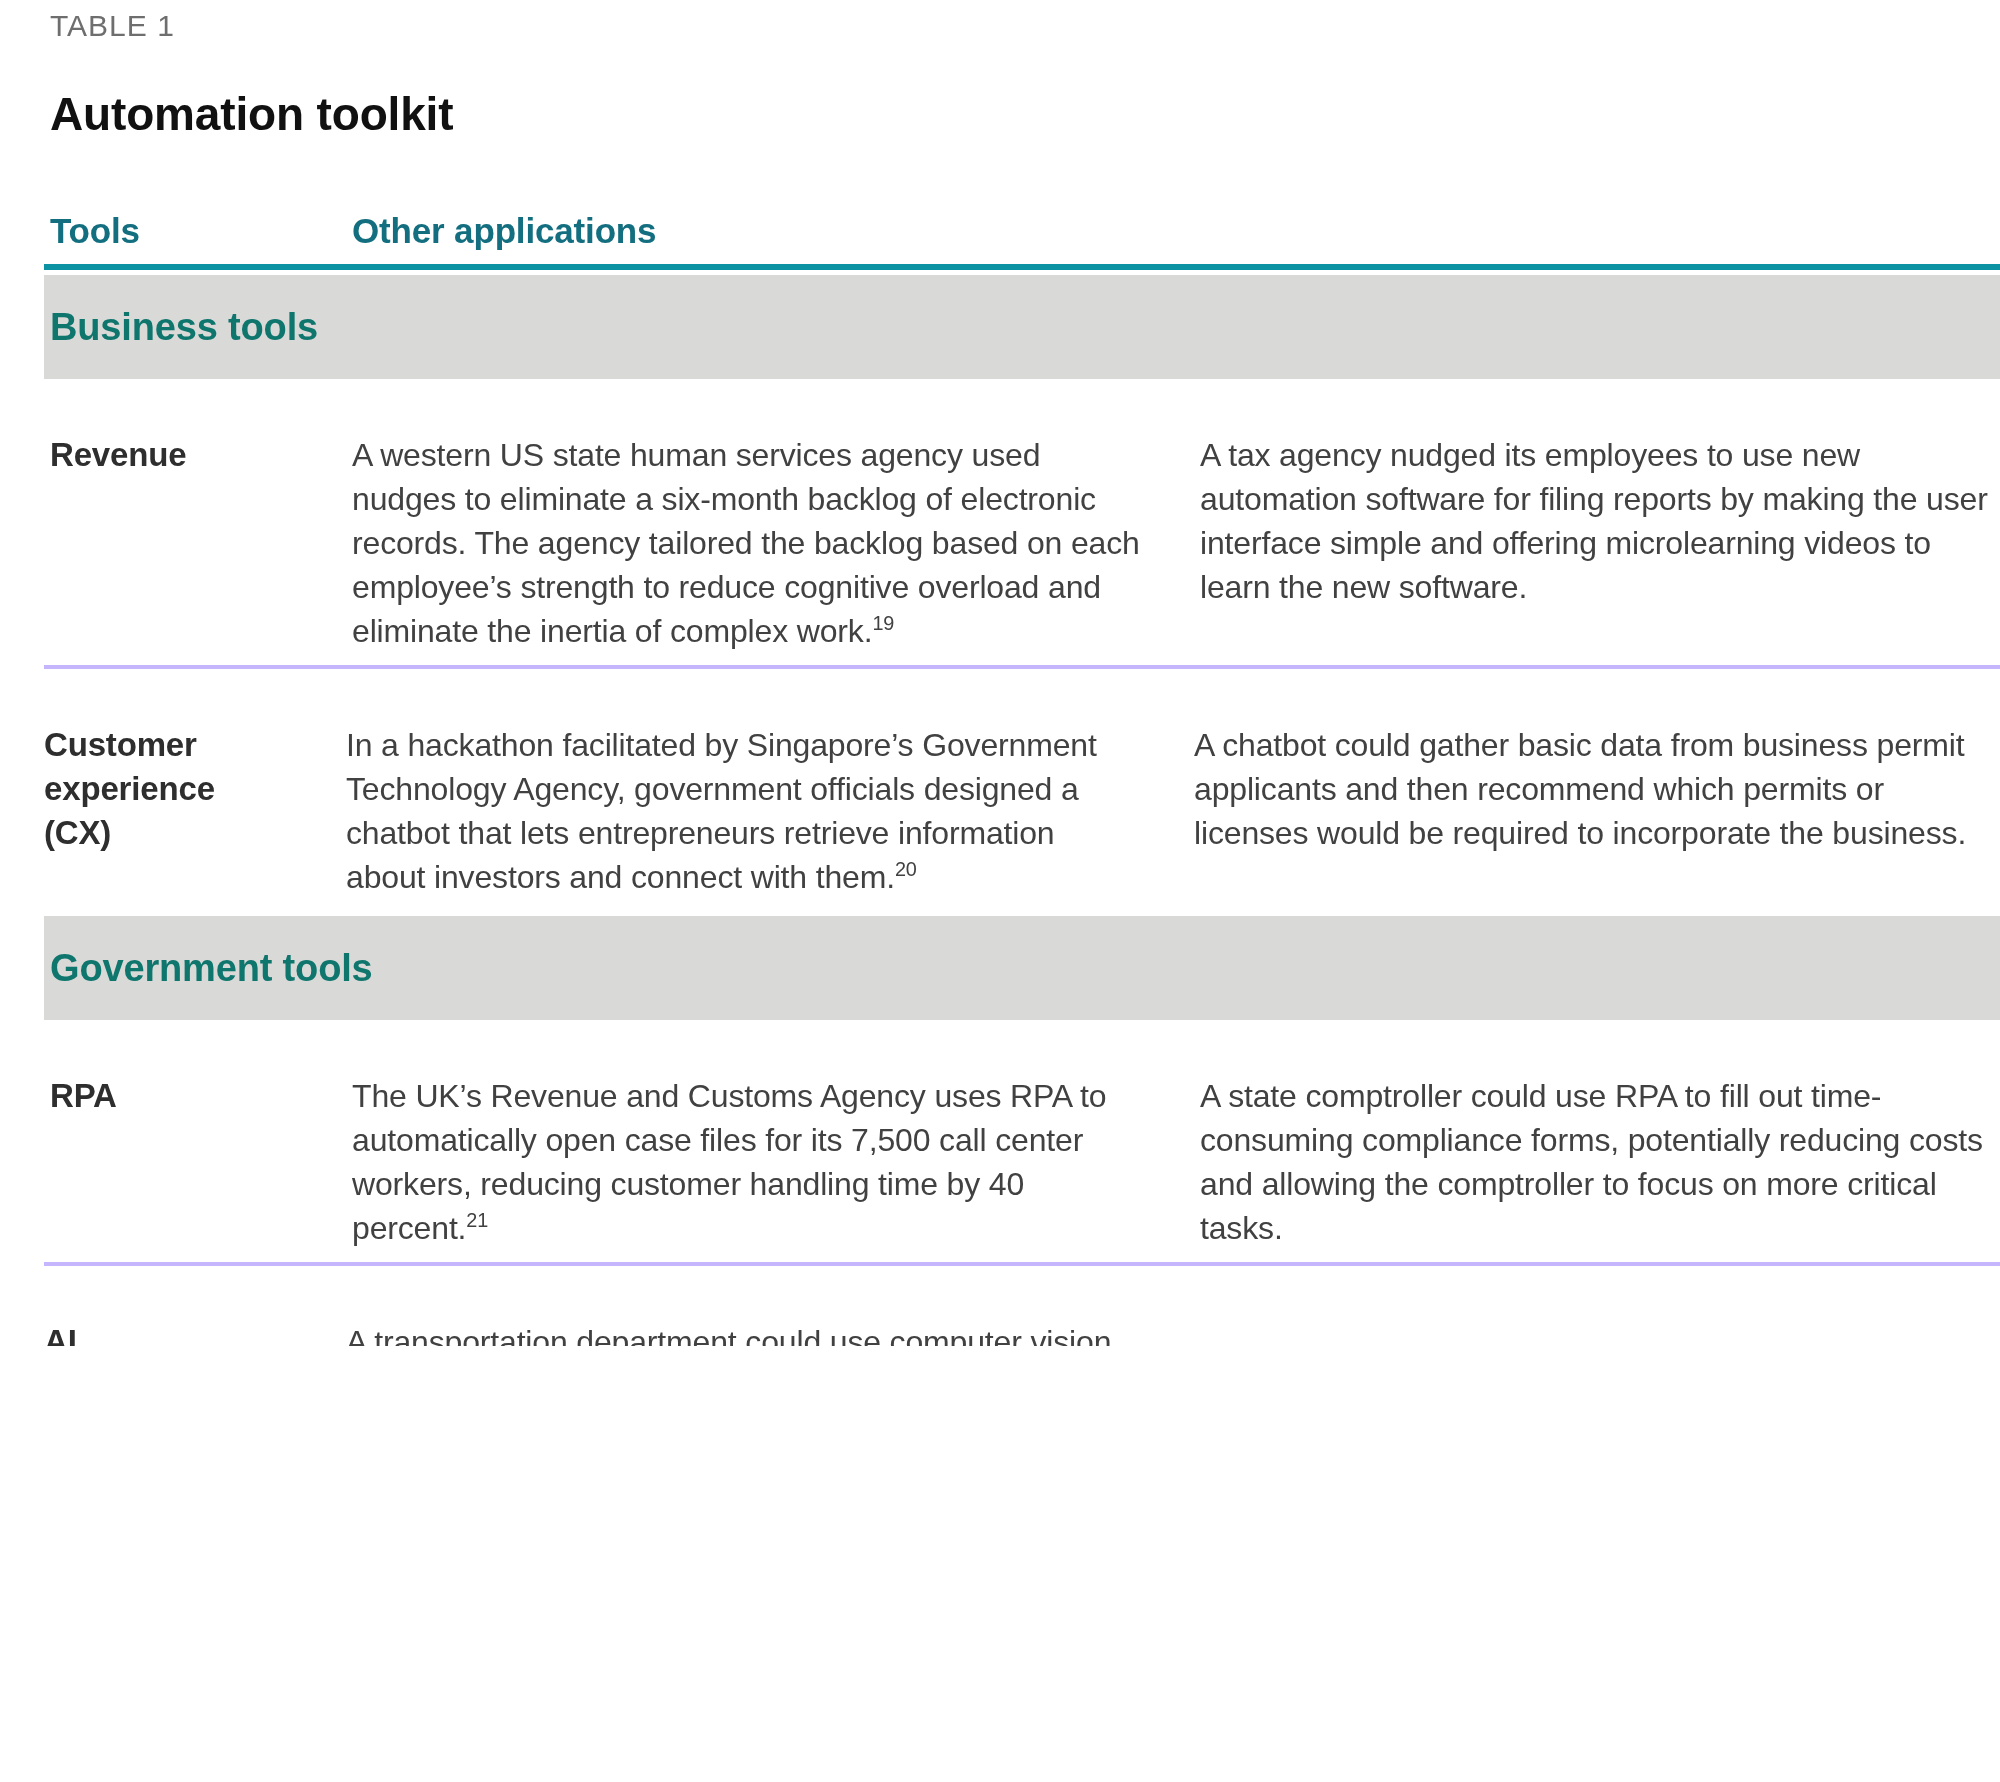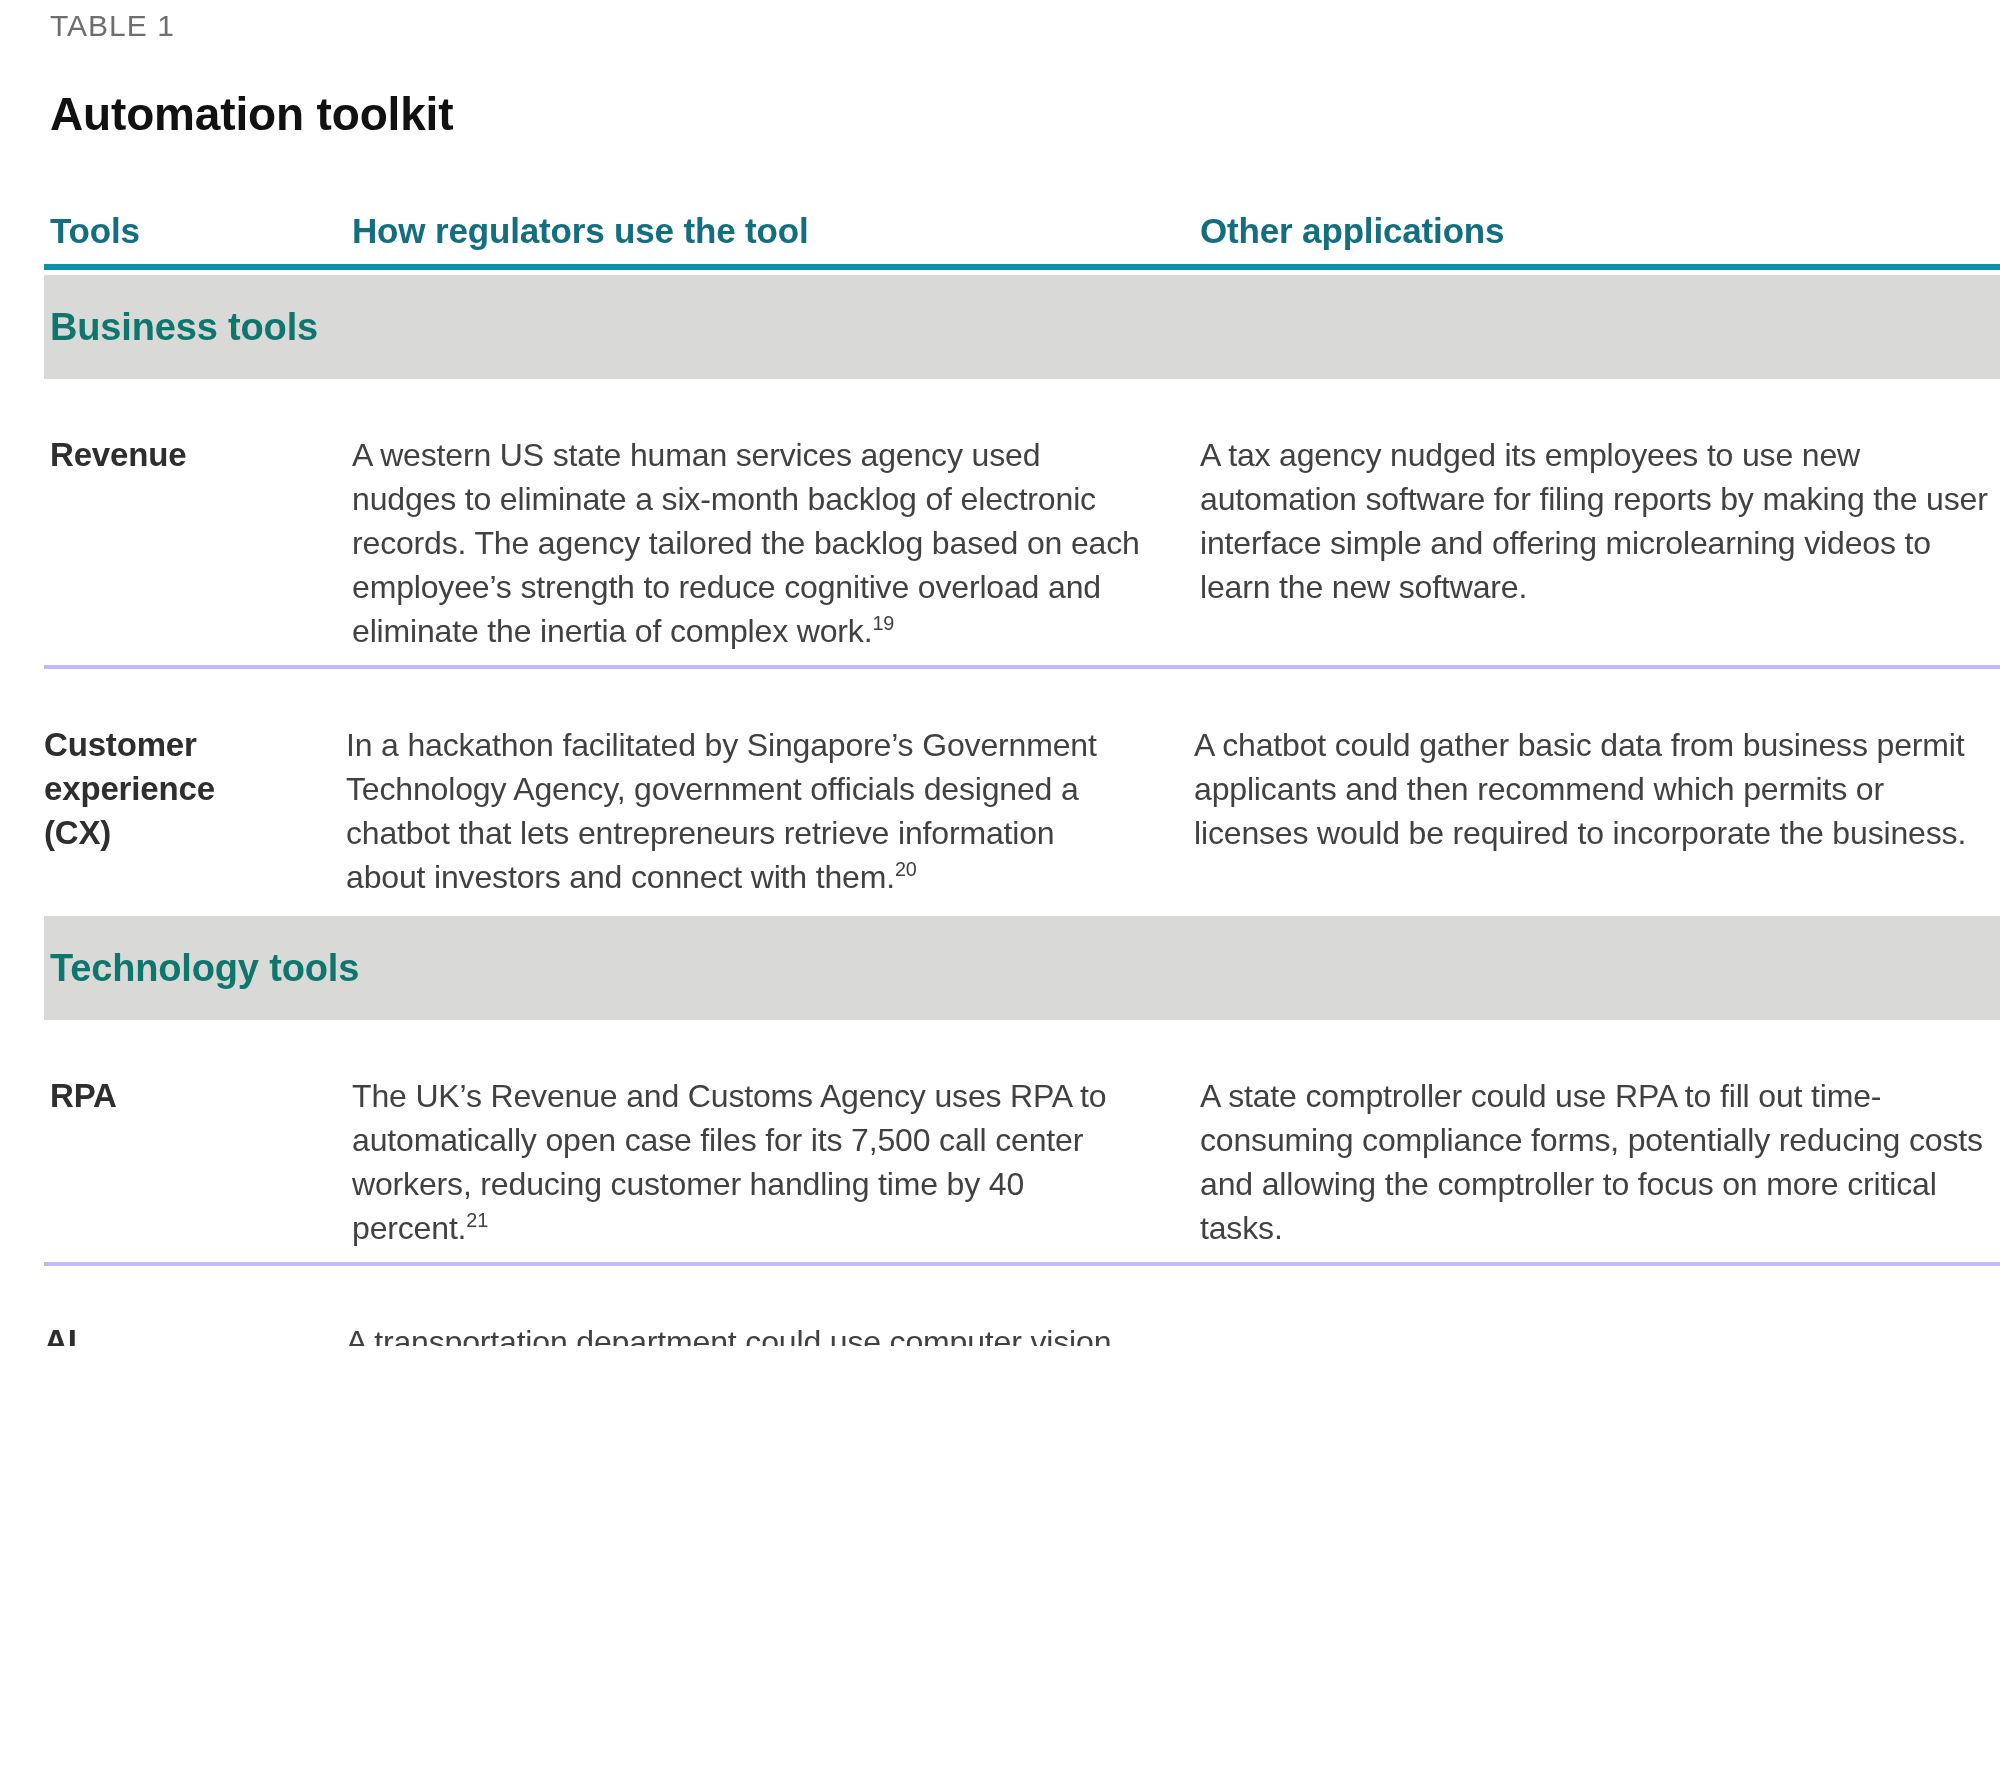--- a/index.html
+++ b/index.html
@@ -118,21 +118,20 @@
 <body>
 
 <div class="page">
 
   <div class="table-label">TABLE 1</div>
 
   <div class="title">Automation toolkit</div>
 
   <div class="grid col-headers">
     <div>Tools</div>
-    <div>How regulators use the tool</div>
     <div>Other applications</div>
   </div>
 
   <div class="teal-rule"></div>
 
   <div class="section-band">
     <span class="band-label">Business tools</span>
   </div>
 
   <div class="grid row">
@@ -149,21 +148,21 @@
     <div class="tool-label">Customer experience (CX)</div>
     <div class="cell">
       <p><span>In a hackathon facilitated by Singapore’s Government Technology Agency, government officials designed a chatbot that lets entrepreneurs retrieve information about investors and connect with them.</span><sup>20</sup></p>
     </div>
     <div class="cell">
       <p>A chatbot could gather basic data from business permit applicants and then recommend which permits or licenses would be required to incorporate the business.</p>
     </div>
   </div>
 
   <div class="section-band">
-    <span class="band-label">Technology tools</span>
+    <span class="band-label">Government tools</span>
   </div>
 
   <div class="grid row">
     <div class="tool-label">RPA</div>
     <div class="cell">
       <p><span>The UK’s Revenue and Customs Agency uses RPA to automatically open case files for its 7,500 call center workers, reducing customer handling time by 40 percent.</span><sup>21</sup></p>
     </div>
     <div class="cell">
       <p>A state comptroller could use RPA to fill out time-consuming compliance forms, potentially reducing costs and allowing the comptroller to focus on more critical tasks.</p>
     </div>

